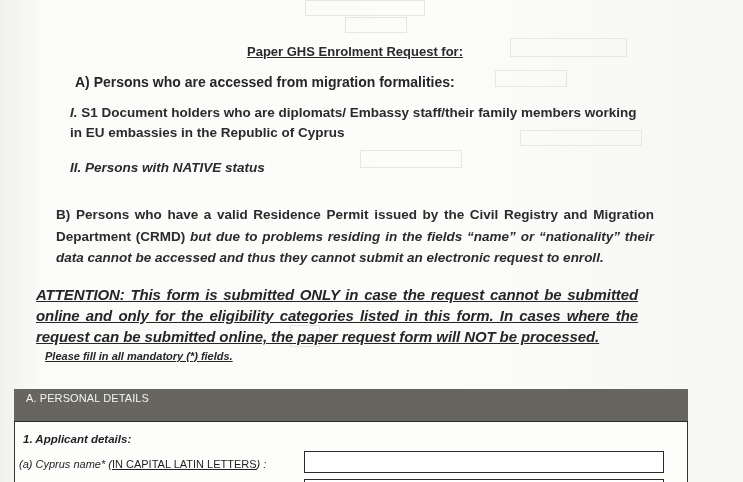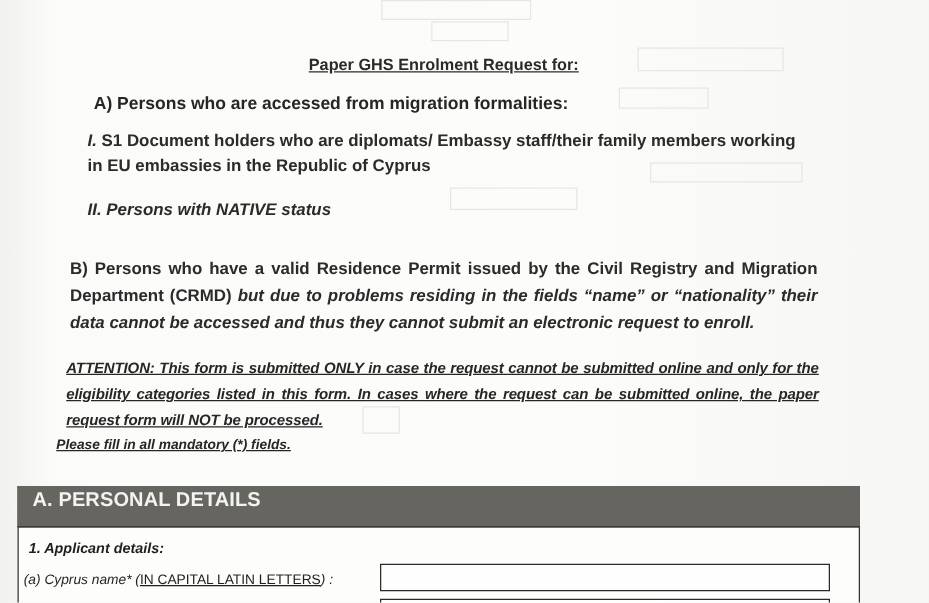--- a/index.html
+++ b/index.html
@@ -31,22 +31,22 @@
     color: #2b2b2b; line-height: 20px;
   }
   .item .upright { font-style: normal; margin-top: 12px; }
   .sec-b {
     position: absolute; left: 56px; top: 204px; width: 598px;
     font-size: 13.5px; font-weight: bold; line-height: 21.5px;
     color: #2b2b2b; text-align: justify;
   }
   .sec-b .it { font-style: italic; }
   .attention {
-    position: absolute; left: 53px; top: 284px; width: 602px;
-    font-size: 12px; font-weight: bold; font-style: italic;
+    position: absolute; left: 36px; top: 284px; width: 602px;
+    font-size: 15px; font-weight: bold; font-style: italic;
     text-decoration: underline; line-height: 21px;
     color: #262626; text-align: justify; letter-spacing: -0.1px;
   }
   .mandatory {
     position: absolute; left: 45px; top: 350px;
     font-size: 11px; font-weight: bold; font-style: italic;
     text-decoration: underline; color: #262626;
   }
   .frame {
     position: absolute; left: 14px; top: 389px; width: 672px; height: 100px;
@@ -54,21 +54,21 @@
     border-top: 1.5px solid #333;
     background: #fdfdfc;
   }
   .band {
     position: absolute; left: 14px; top: 389px; width: 674px; height: 32px;
     background: #666560;
     border-bottom: 1.5px solid #2c2c2a;
   }
   .band-label {
     position: absolute; left: 12px; top: 3px;
-    font-size: 16px; font-weight: bold; color: #f3f3f2; letter-spacing: 0.1px;
+    font-size: 11px; font-weight: normal; color: #f3f3f2; letter-spacing: 0.1px;
   }
   .sub-head {
     position: absolute; left: 23px; top: 433px;
     font-size: 11.5px; font-weight: bold; font-style: italic; color: #1f1f1f;
   }
   .field-label {
     position: absolute; left: 19px; top: 458px;
     font-size: 11px; font-style: italic; color: #1f1f1f;
   }
   .field-label .u { text-decoration: underline; font-style: normal; text-align: center; }

